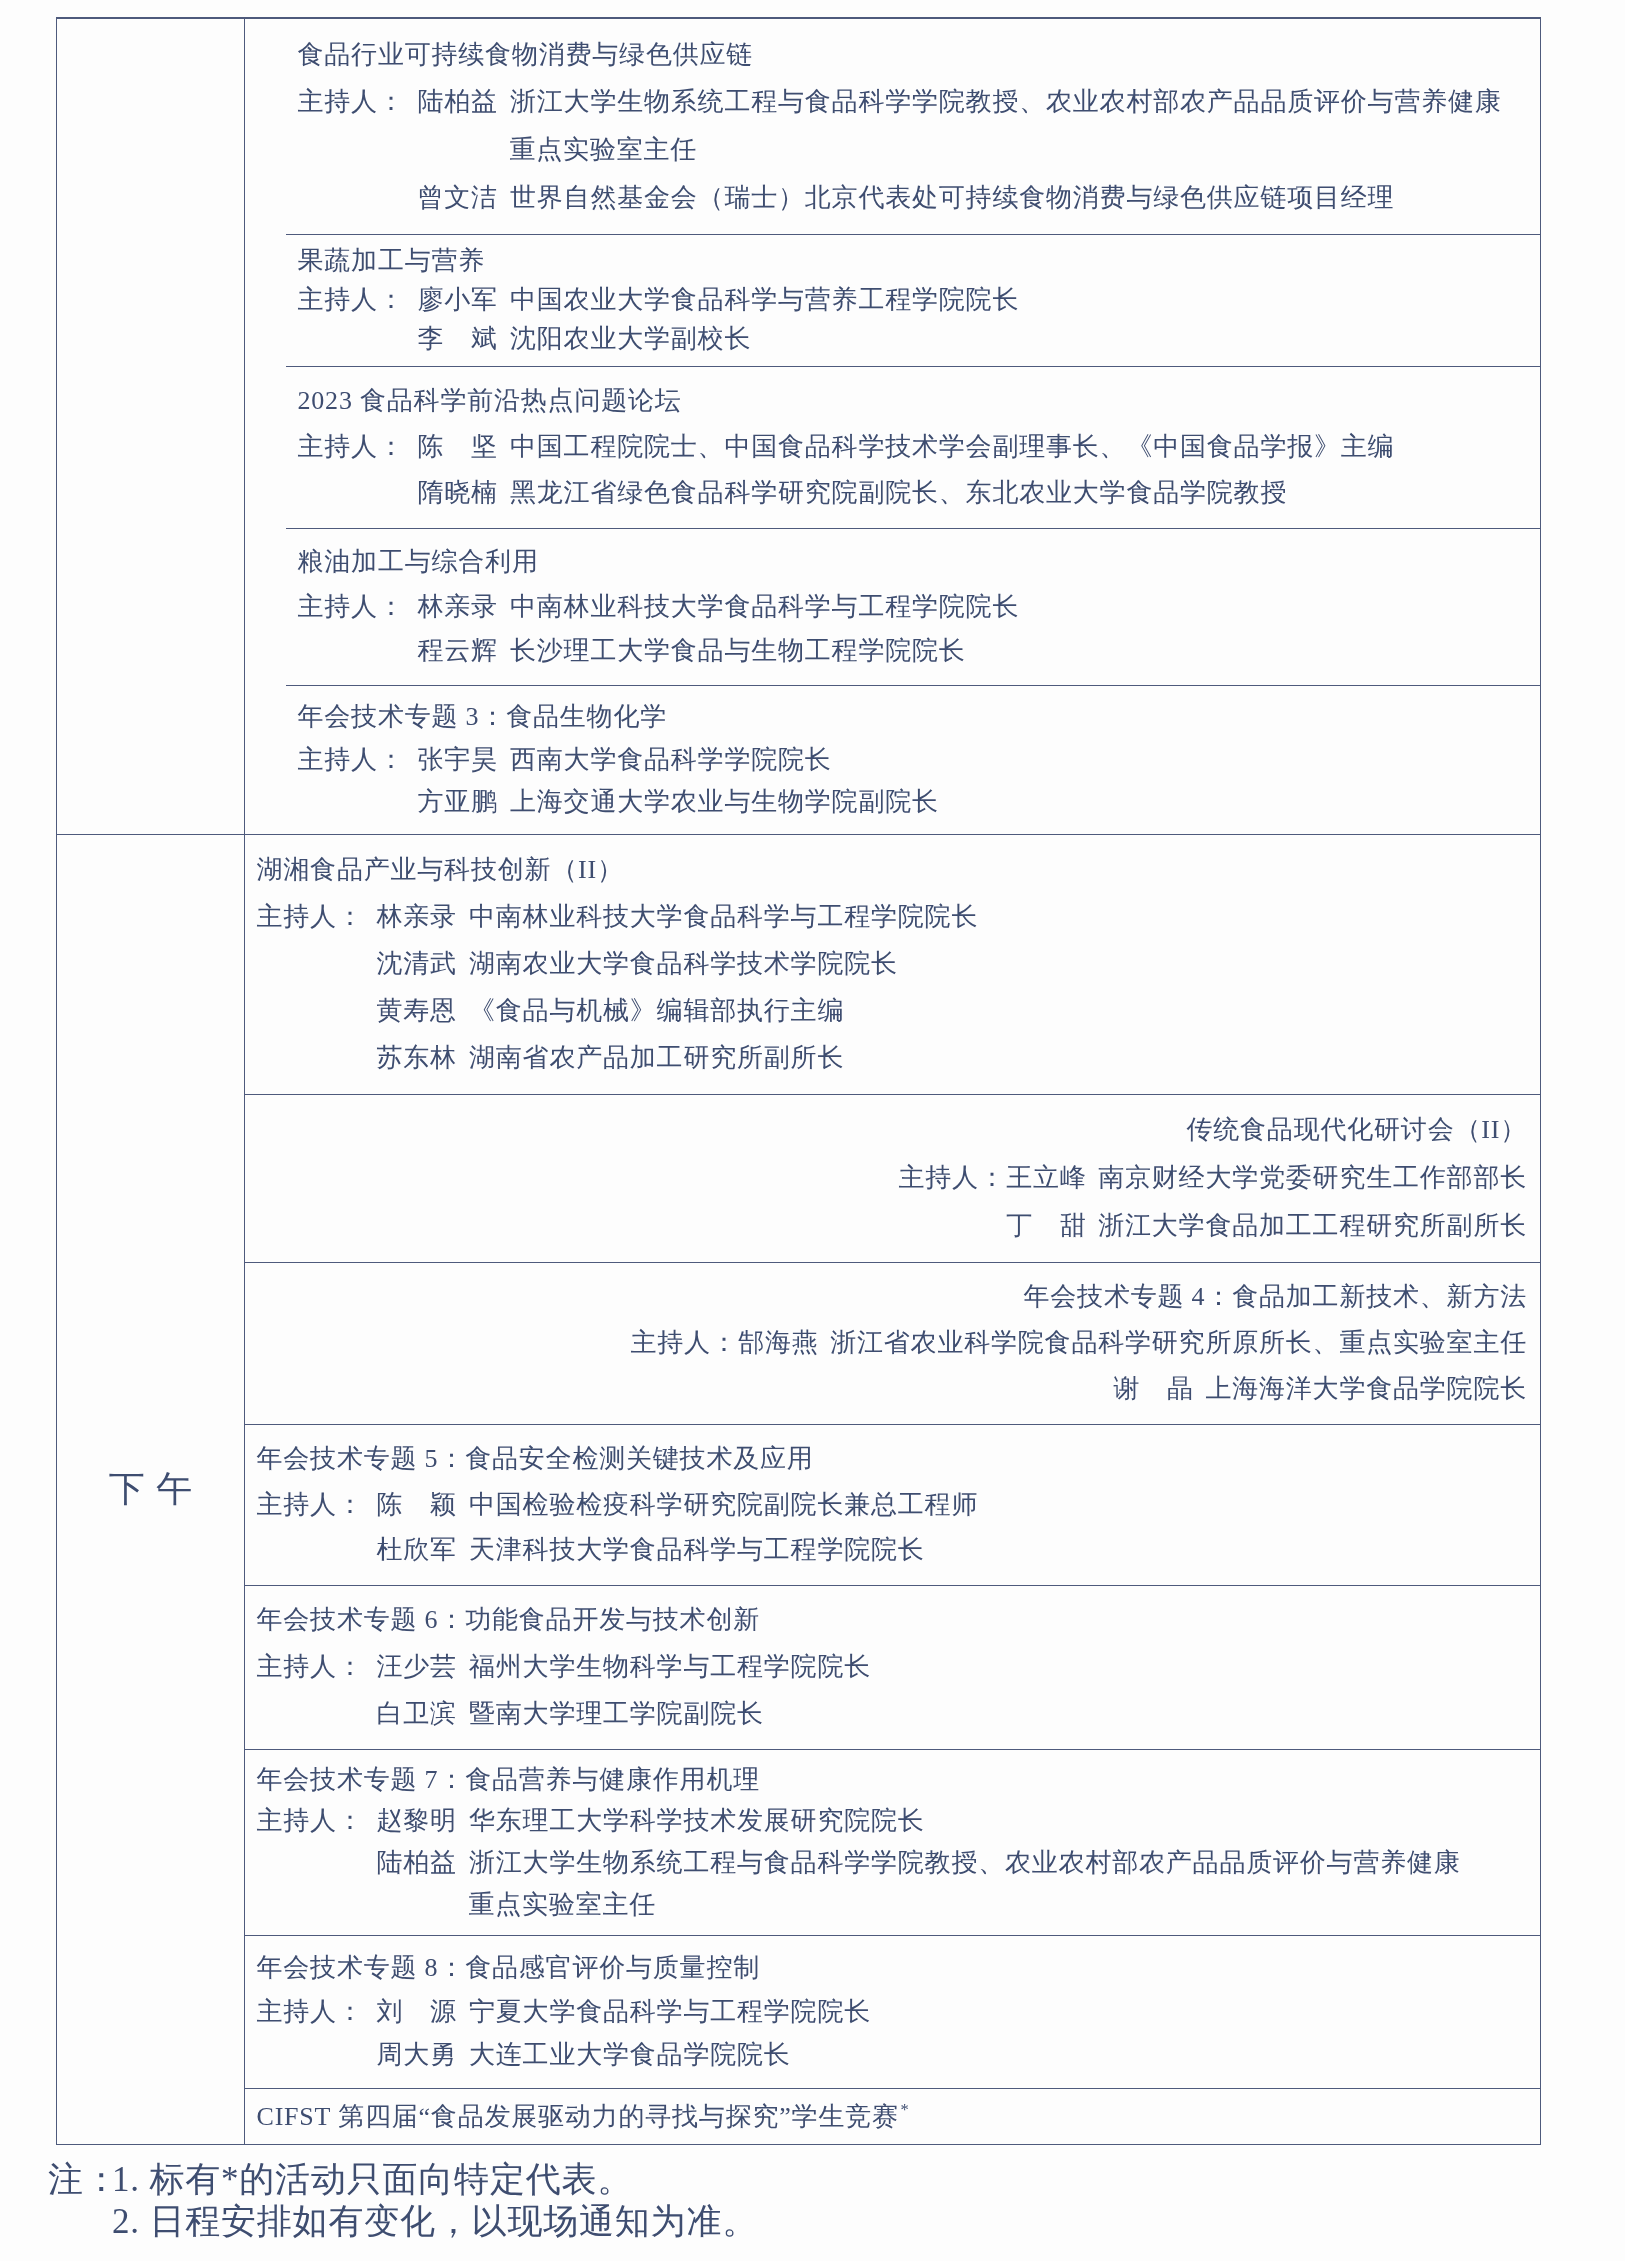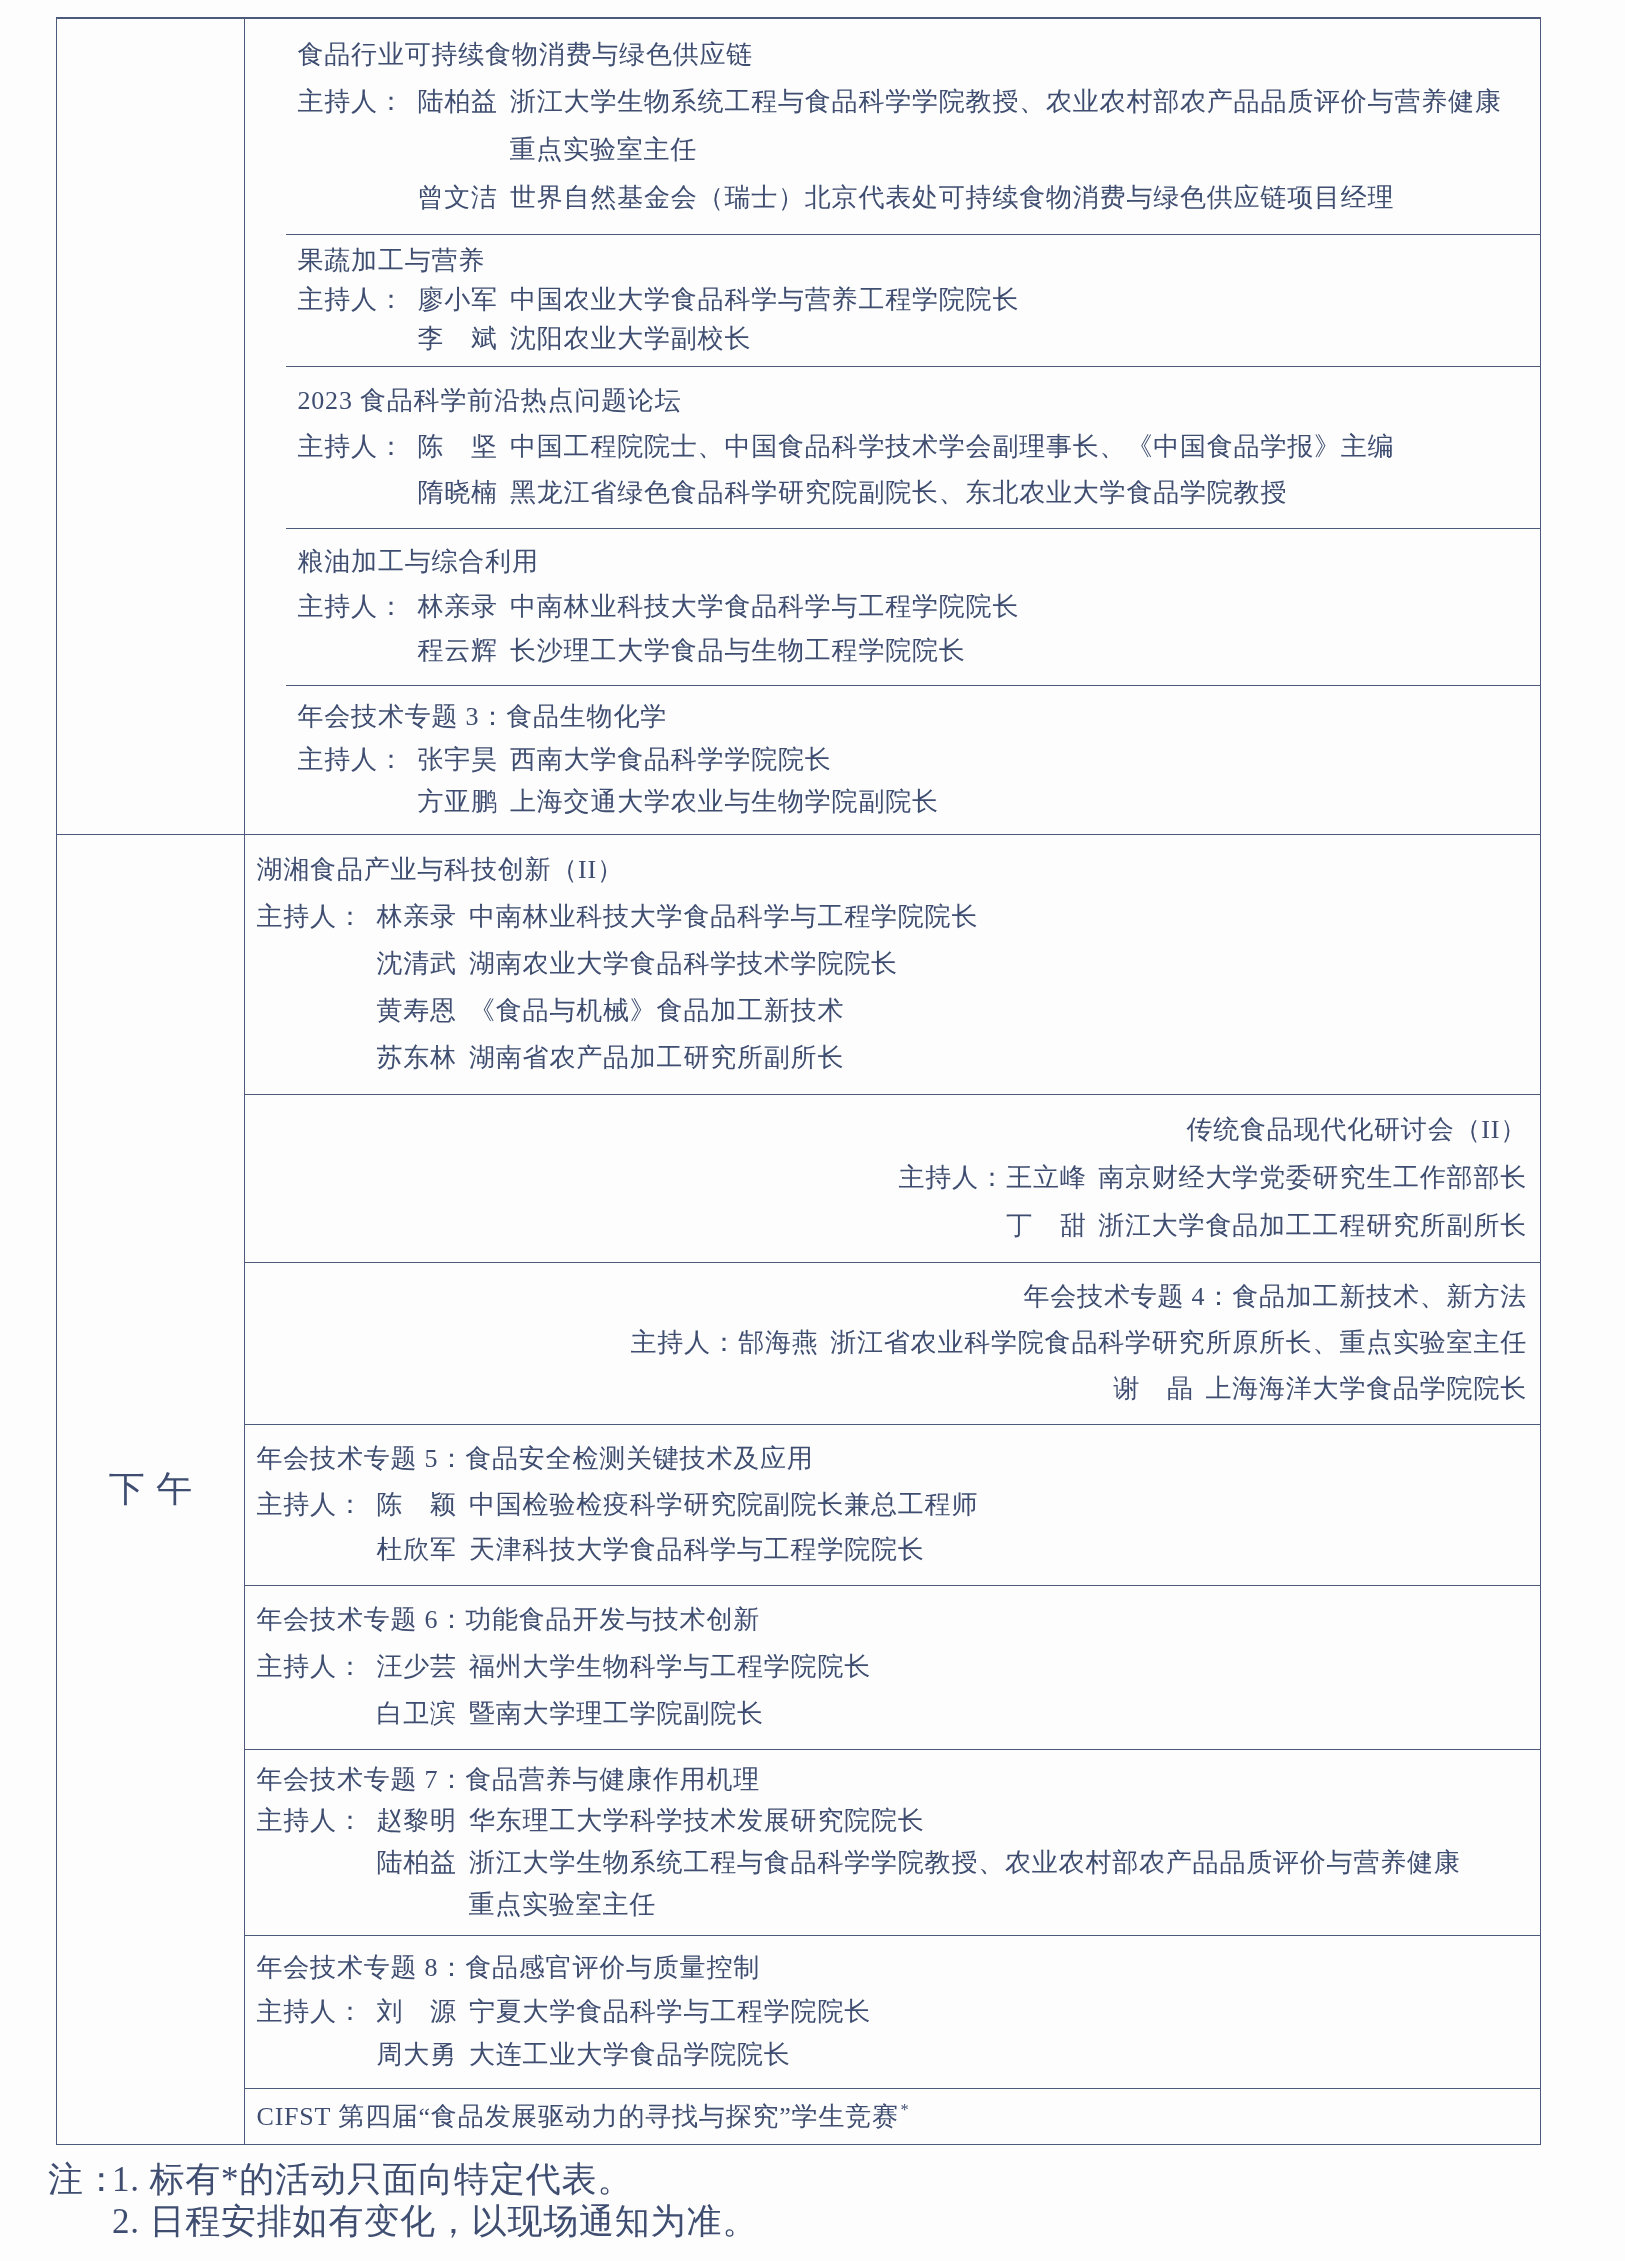--- a/index.html
+++ b/index.html
@@ -109,21 +109,21 @@
     </div>
     <div class="trow">
       <div class="time-cell">
         <span>下午</span>
       </div>
       <div class="sections">
           <div class="section" style="height: 260px;">
             <div class="line title">湖湘食品产业与科技创新（II）</div>
             <div class="line"><span class="hlabel">主持人：</span><span class="hname">林亲录</span><span>中南林业科技大学食品科学与工程学院院长</span></div>
             <div class="line"><span class="hlabel"></span><span class="hname">沈清武</span><span>湖南农业大学食品科学技术学院院长</span></div>
-            <div class="line"><span class="hlabel"></span><span class="hname">黄寿恩</span><span>《食品与机械》食品加工新技术</span></div>
+            <div class="line"><span class="hlabel"></span><span class="hname">黄寿恩</span><span>《食品与机械》编辑部执行主编</span></div>
             <div class="line"><span class="hlabel"></span><span class="hname">苏东林</span><span>湖南省农产品加工研究所副所长</span></div>
           </div>
           <div class="section" style="height: 168px; text-align: right;">
             <div class="line title">传统食品现代化研讨会（II）</div>
             <div class="line"><span class="hlabel">主持人：</span><span class="hname">王立峰</span><span>南京财经大学党委研究生工作部部长</span></div>
             <div class="line"><span class="hlabel"></span><span class="hname">丁　甜</span><span>浙江大学食品加工工程研究所副所长</span></div>
           </div>
           <div class="section" style="height: 162px; text-align: right;">
             <div class="line title">年会技术专题 4：食品加工新技术、新方法</div>
             <div class="line"><span class="hlabel">主持人：</span><span class="hname">郜海燕</span><span>浙江省农业科学院食品科学研究所原所长、重点实验室主任</span></div>

